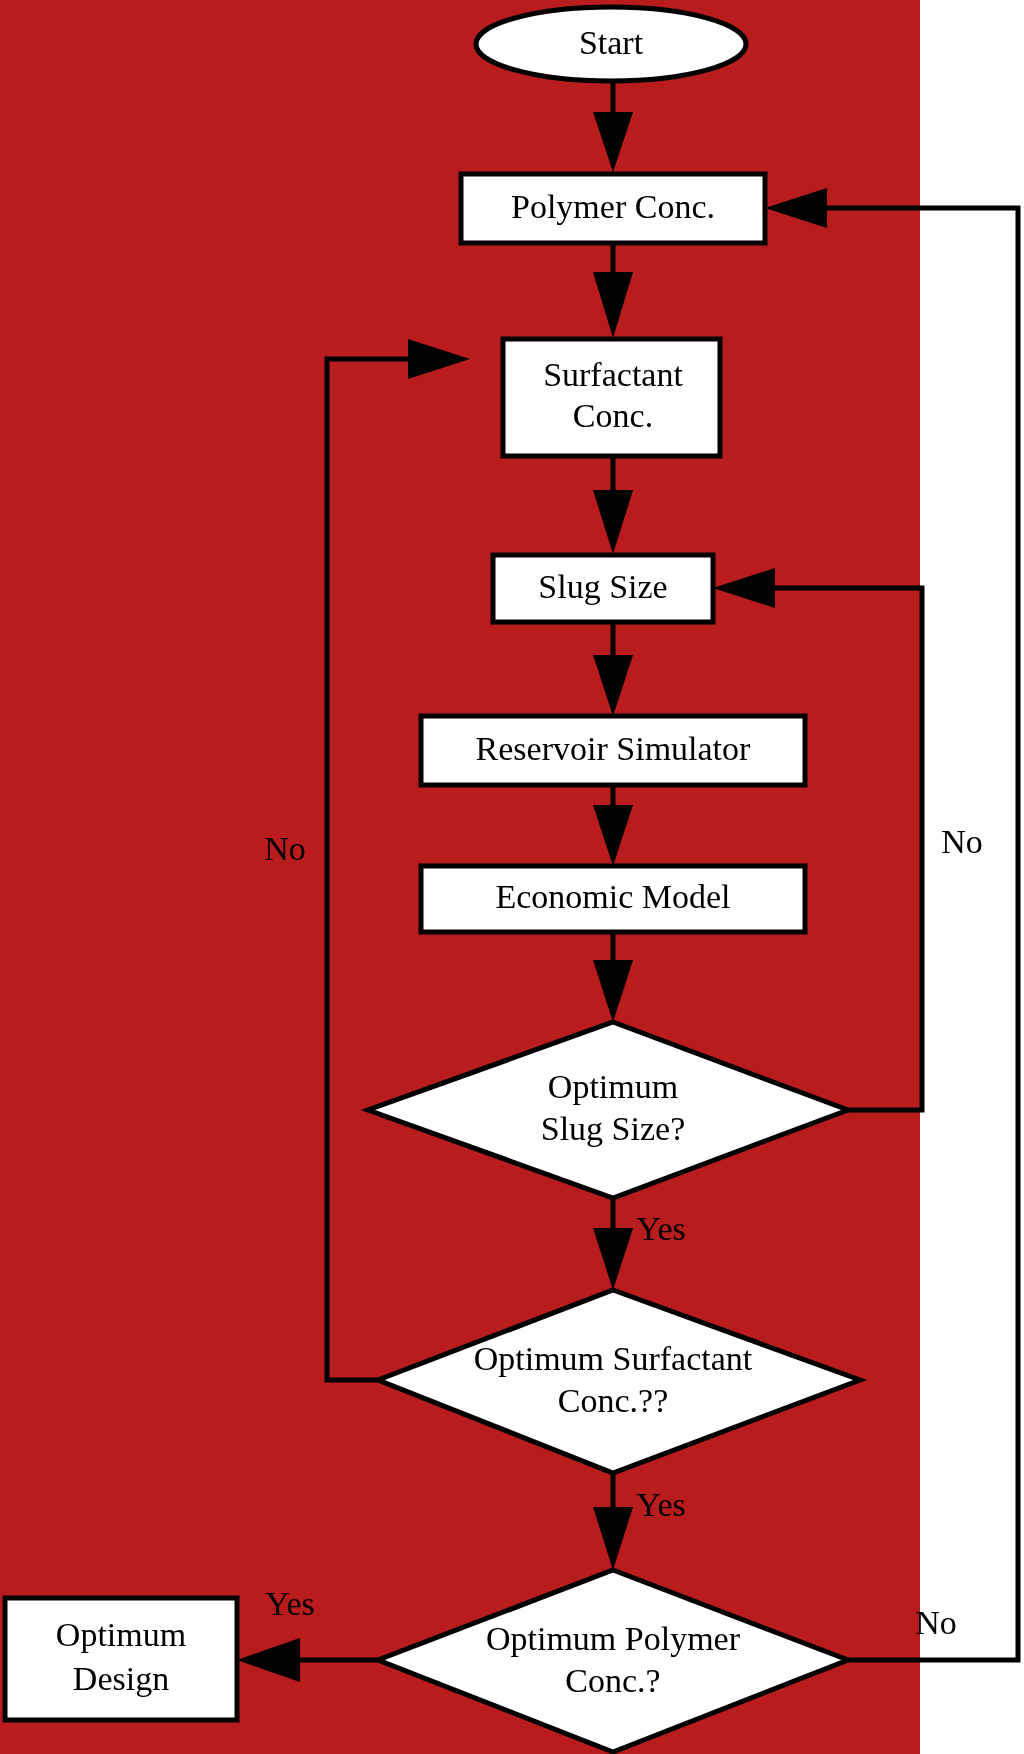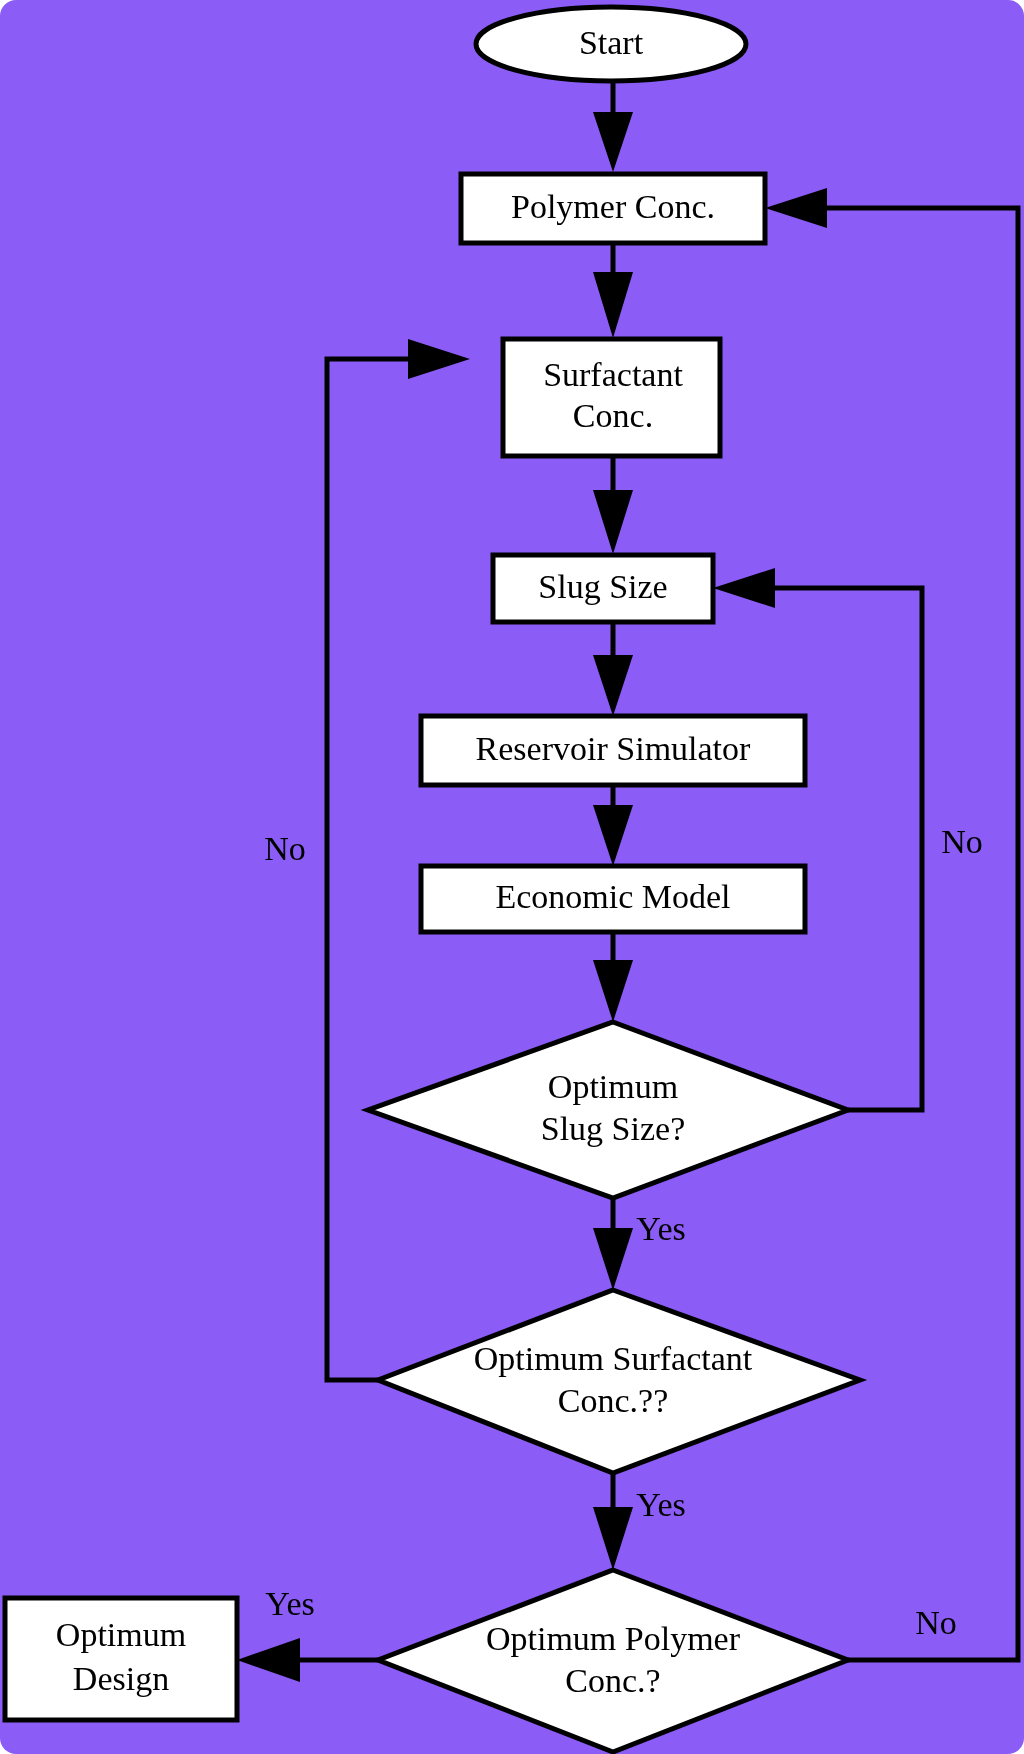--- a/index.html
+++ b/index.html
@@ -8,24 +8,23 @@
     background: #ffffff;
   }
   body {
     width: 1024px;
     height: 1754px;
     font-family: "Liberation Serif", "DejaVu Serif", serif;
     overflow: hidden;
   }
   #flowchart-root {
     position: relative;
-    width: 1024px;
+    width: 920px;
     height: 1754px;
-    background: #8b5cf6;
-    border-radius: 16px;
+    background: #b91c1c;
   }
   svg.chart {
     display: block;
     width: 1024px;
     height: 1754px;
   }
   .node-shape {
     fill: #ffffff;
     stroke: #000000;
     stroke-width: 5;

